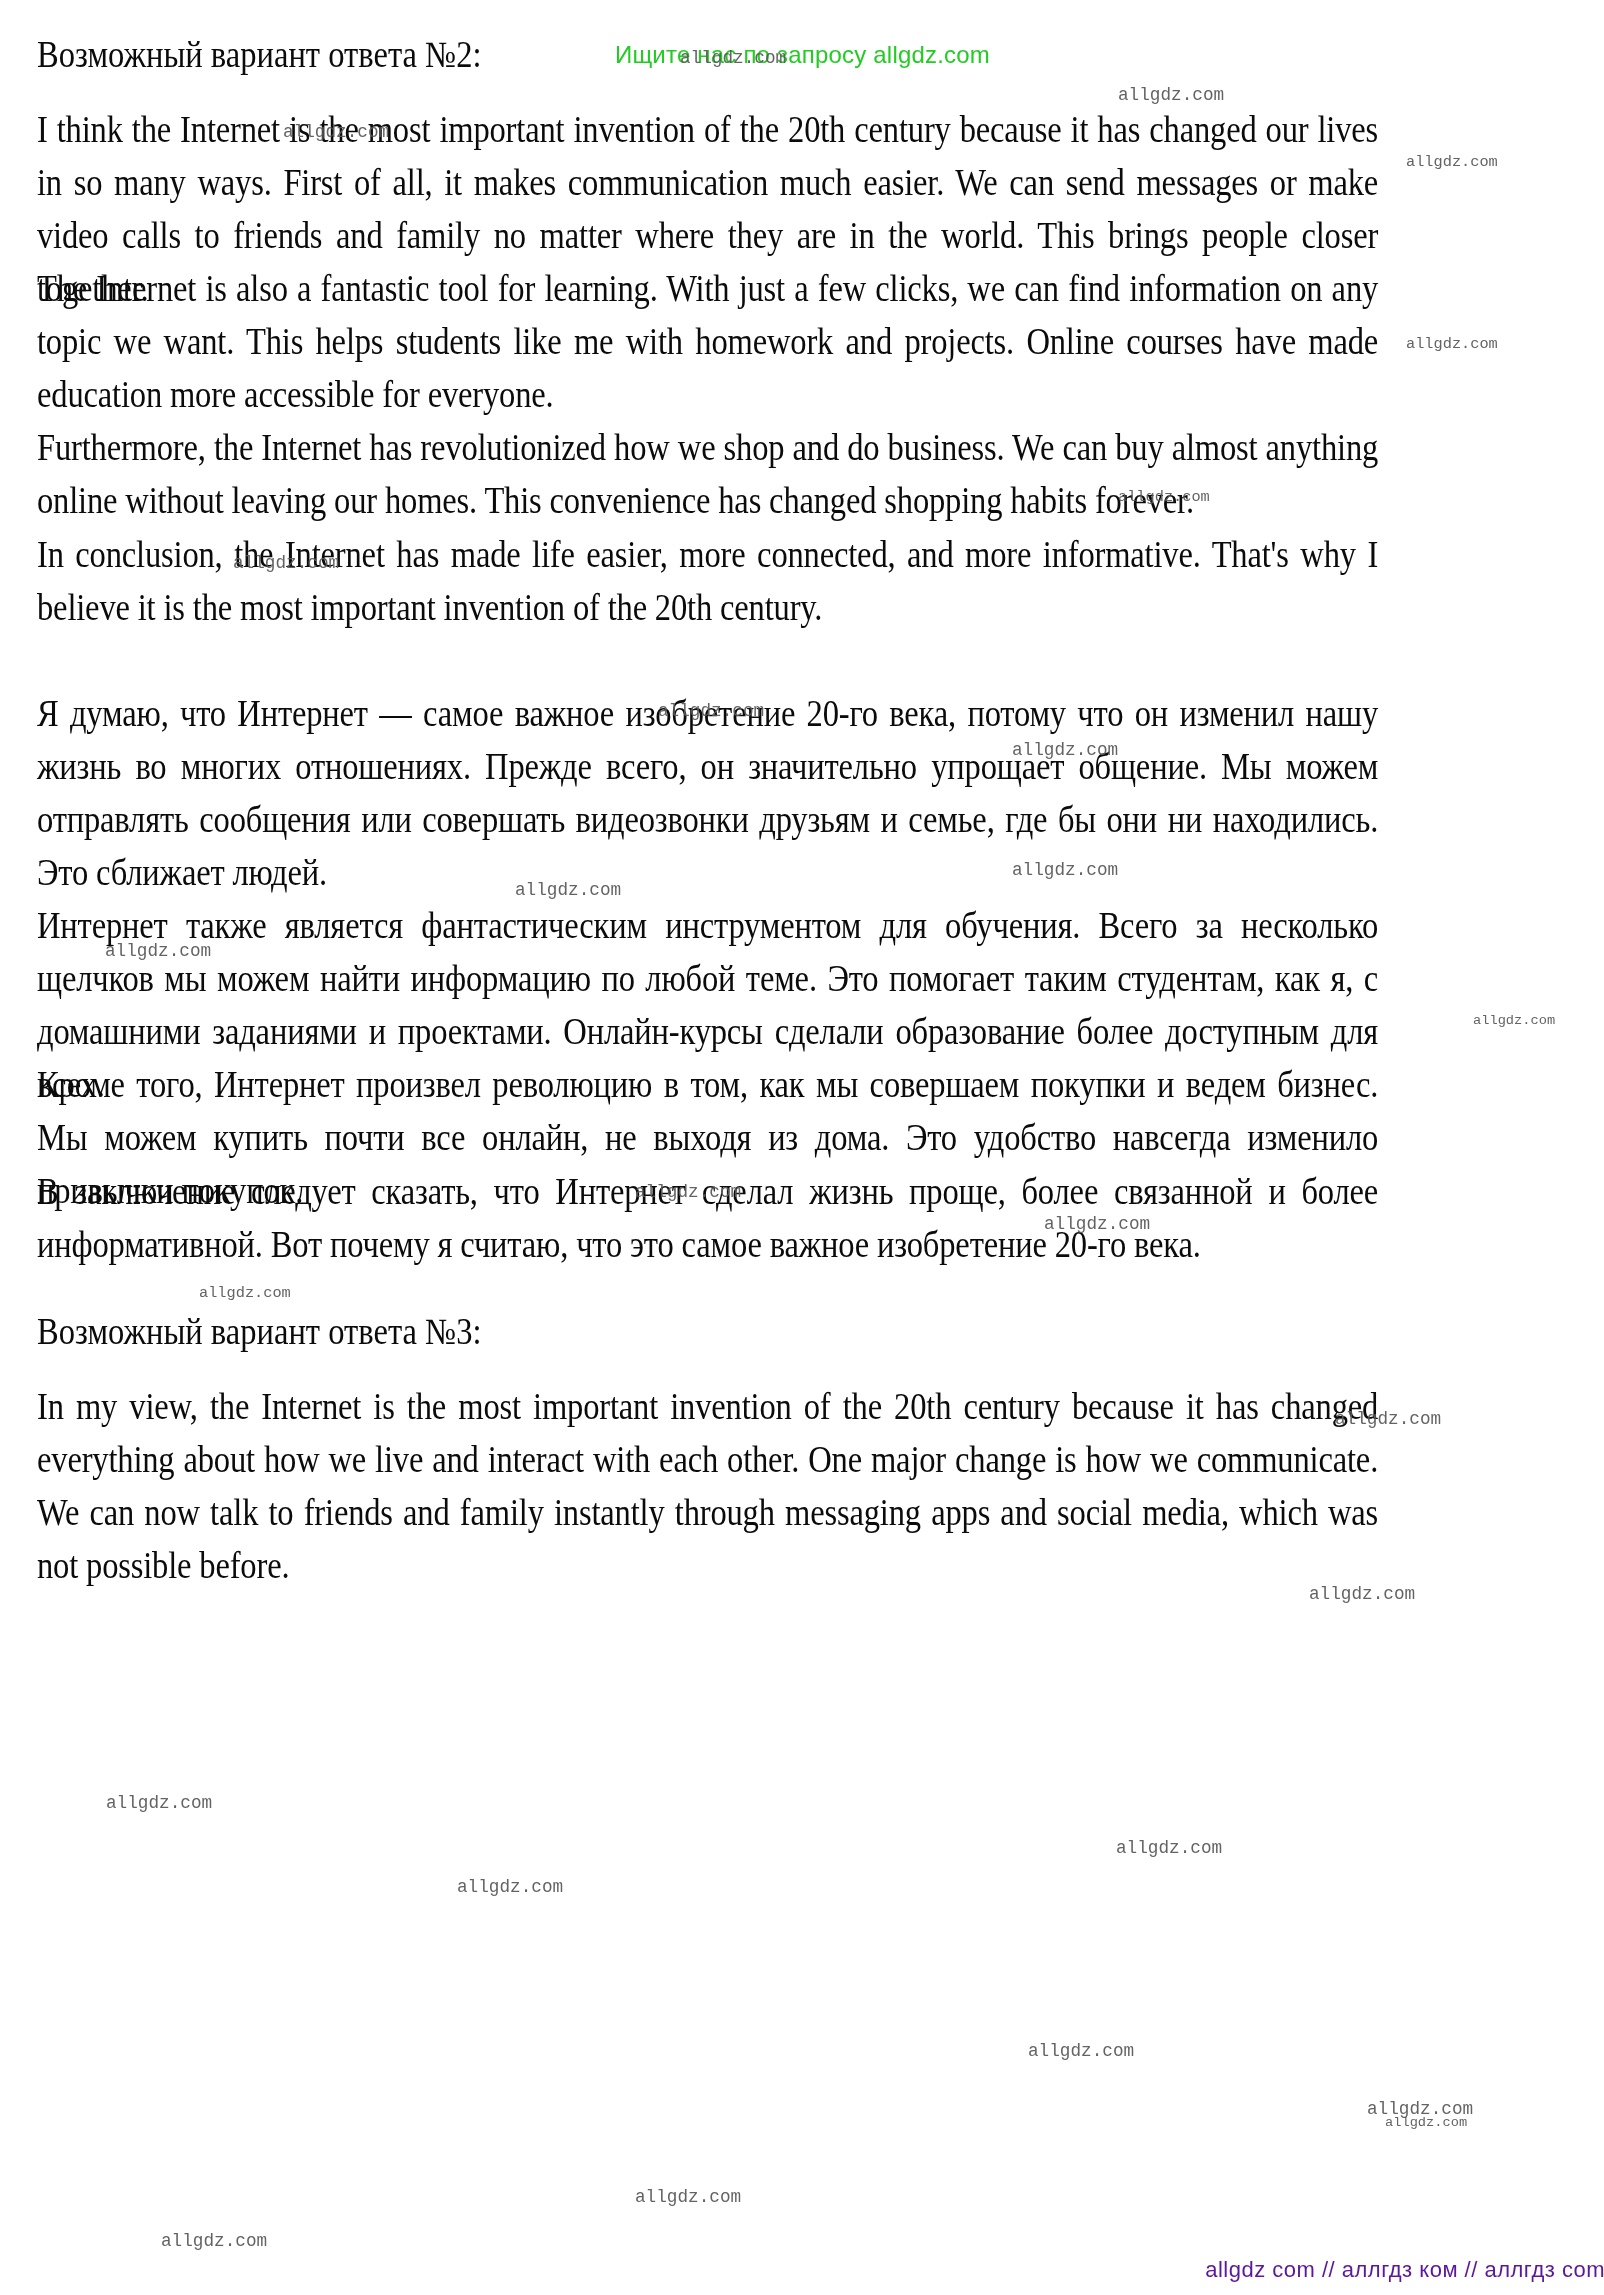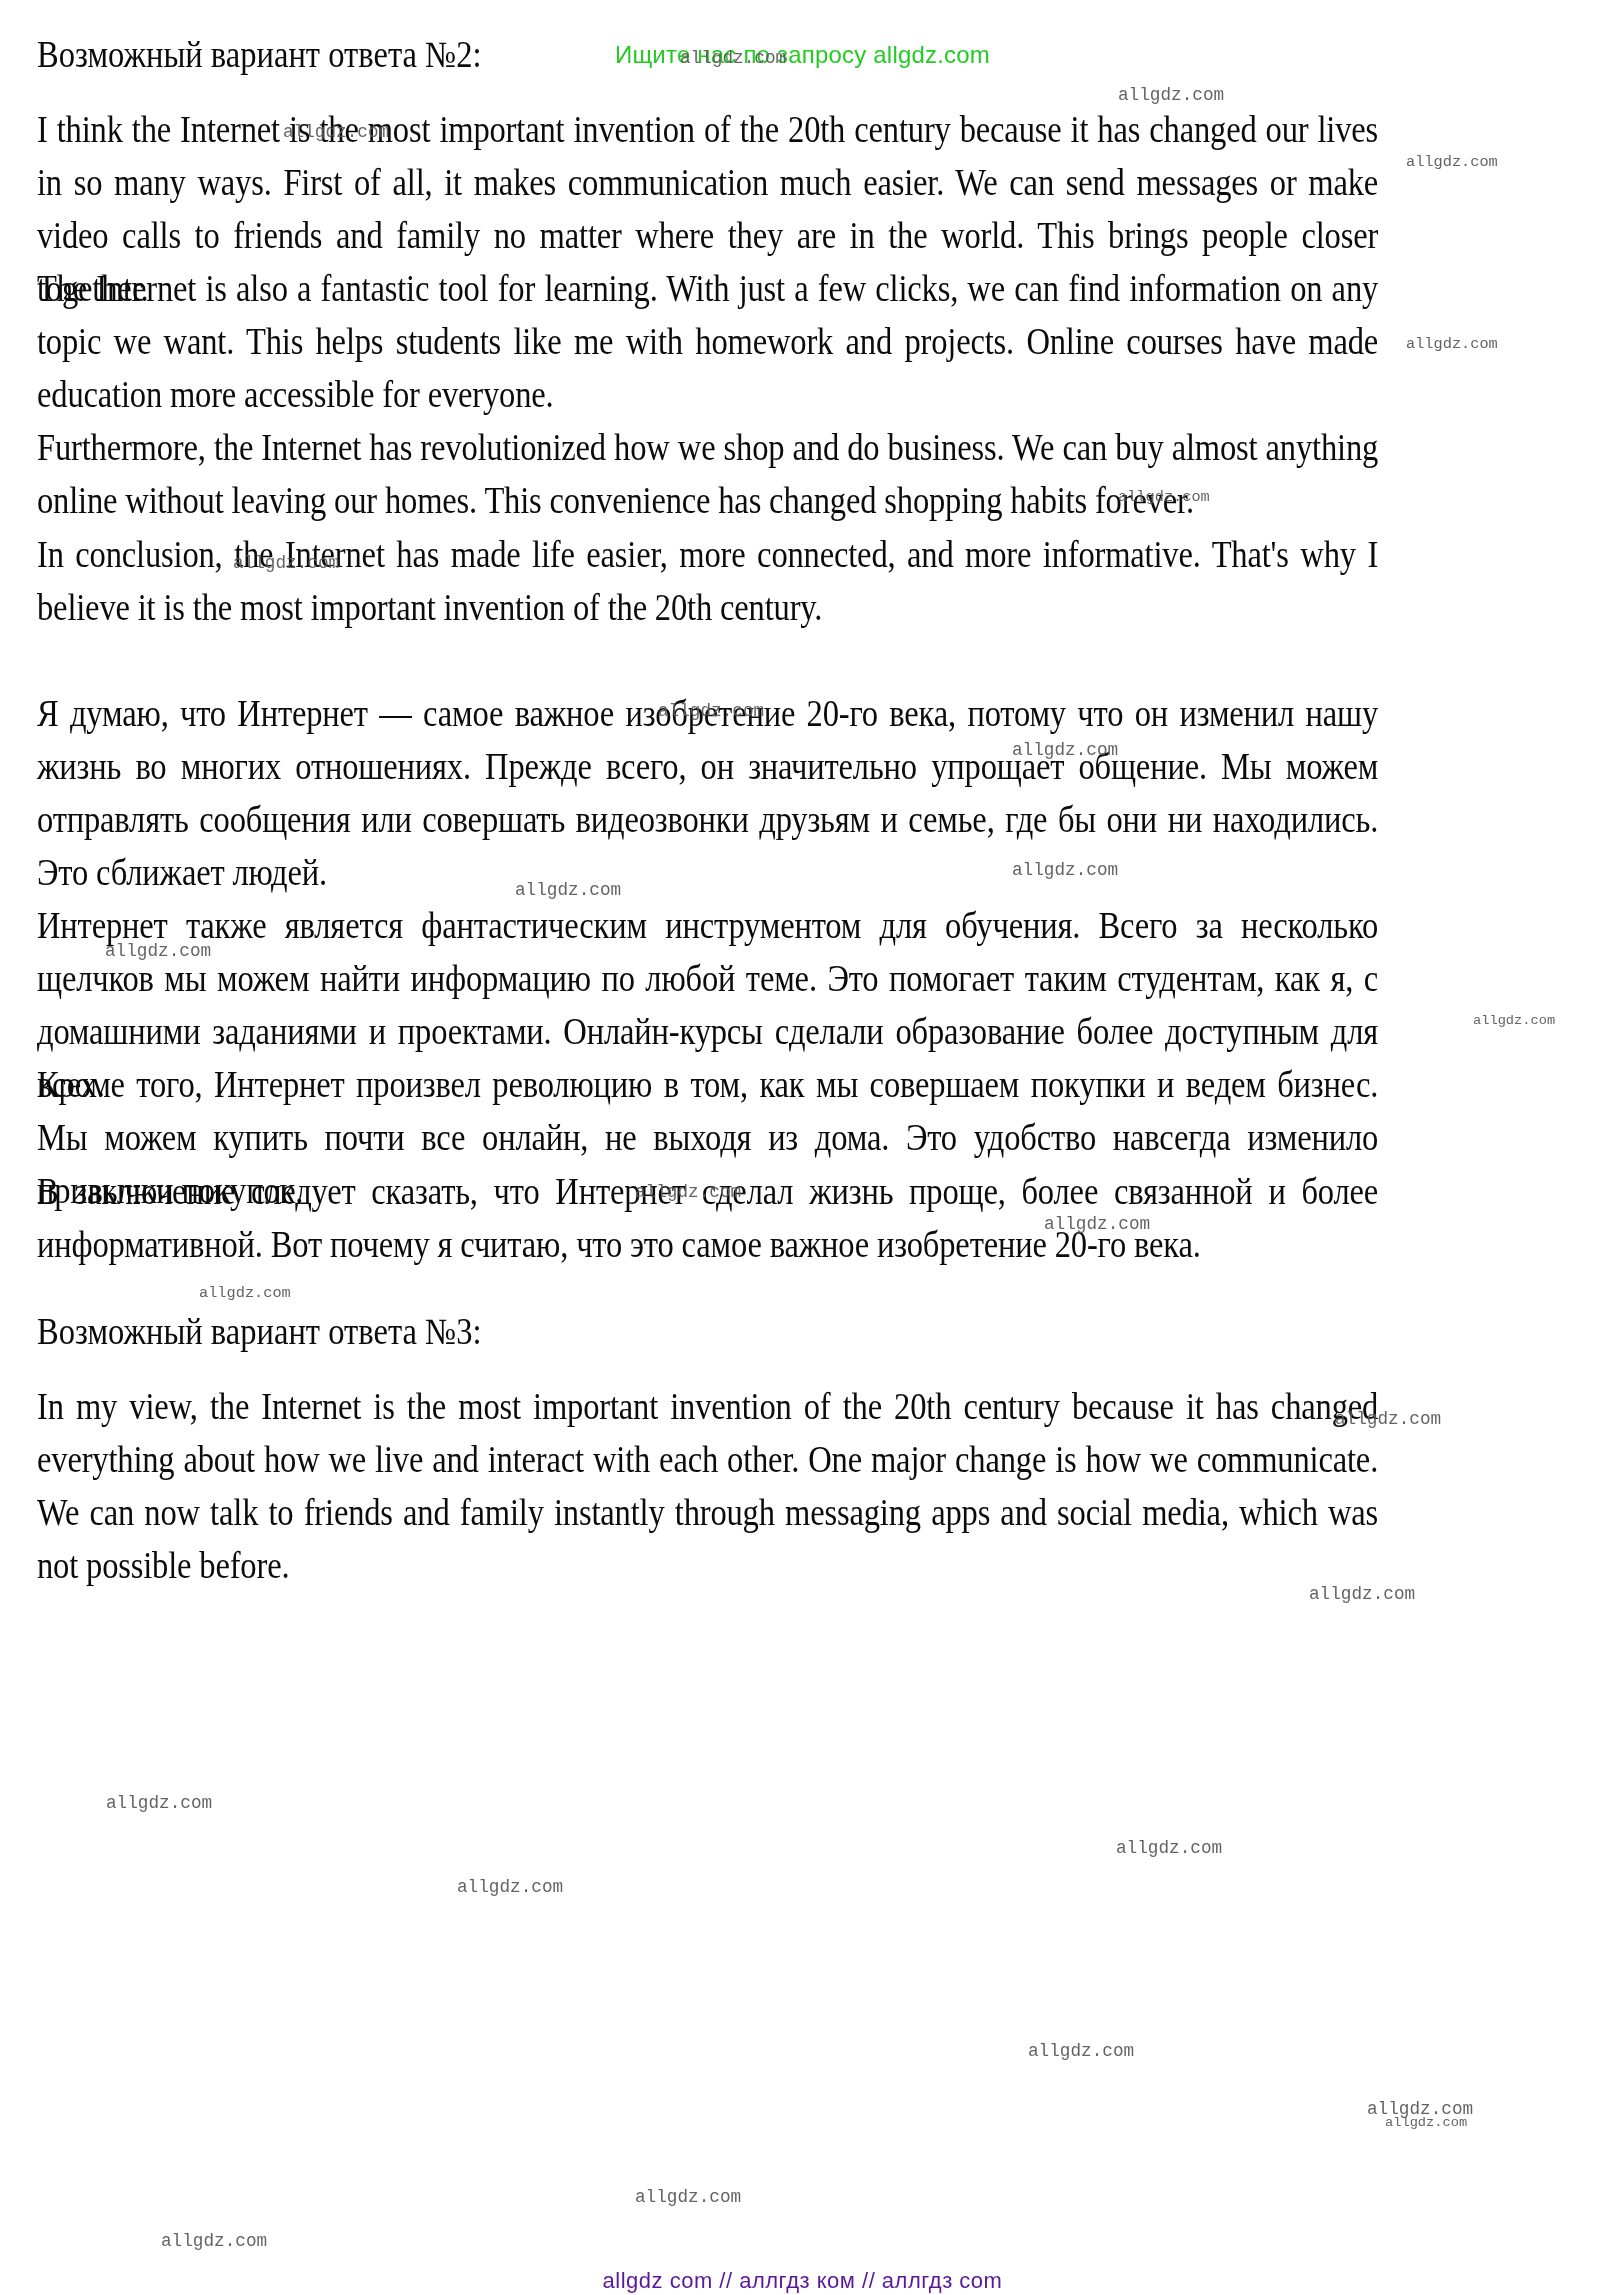--- a/index.html
+++ b/index.html
@@ -79,24 +79,24 @@
     white-space: nowrap;
     opacity: 0.95;
     pointer-events: none;
   }
   .wm.sm { font-size: 15.3px; }
   .wm.xs { font-size: 13.7px; }
 
   
   .footer {
     position: absolute;
-    bottom: 1px;
+    bottom: 12px;
     left: 0;
     width: 100%;
-    text-align: center;
+    text-align: right;
     color: #5b189b;
     font-family: "Liberation Sans", "DejaVu Sans", sans-serif;
     font-size: 22px;
     letter-spacing: 0.5px;
     white-space: nowrap;
   }
 </style>
 </head>
 <body>
 

